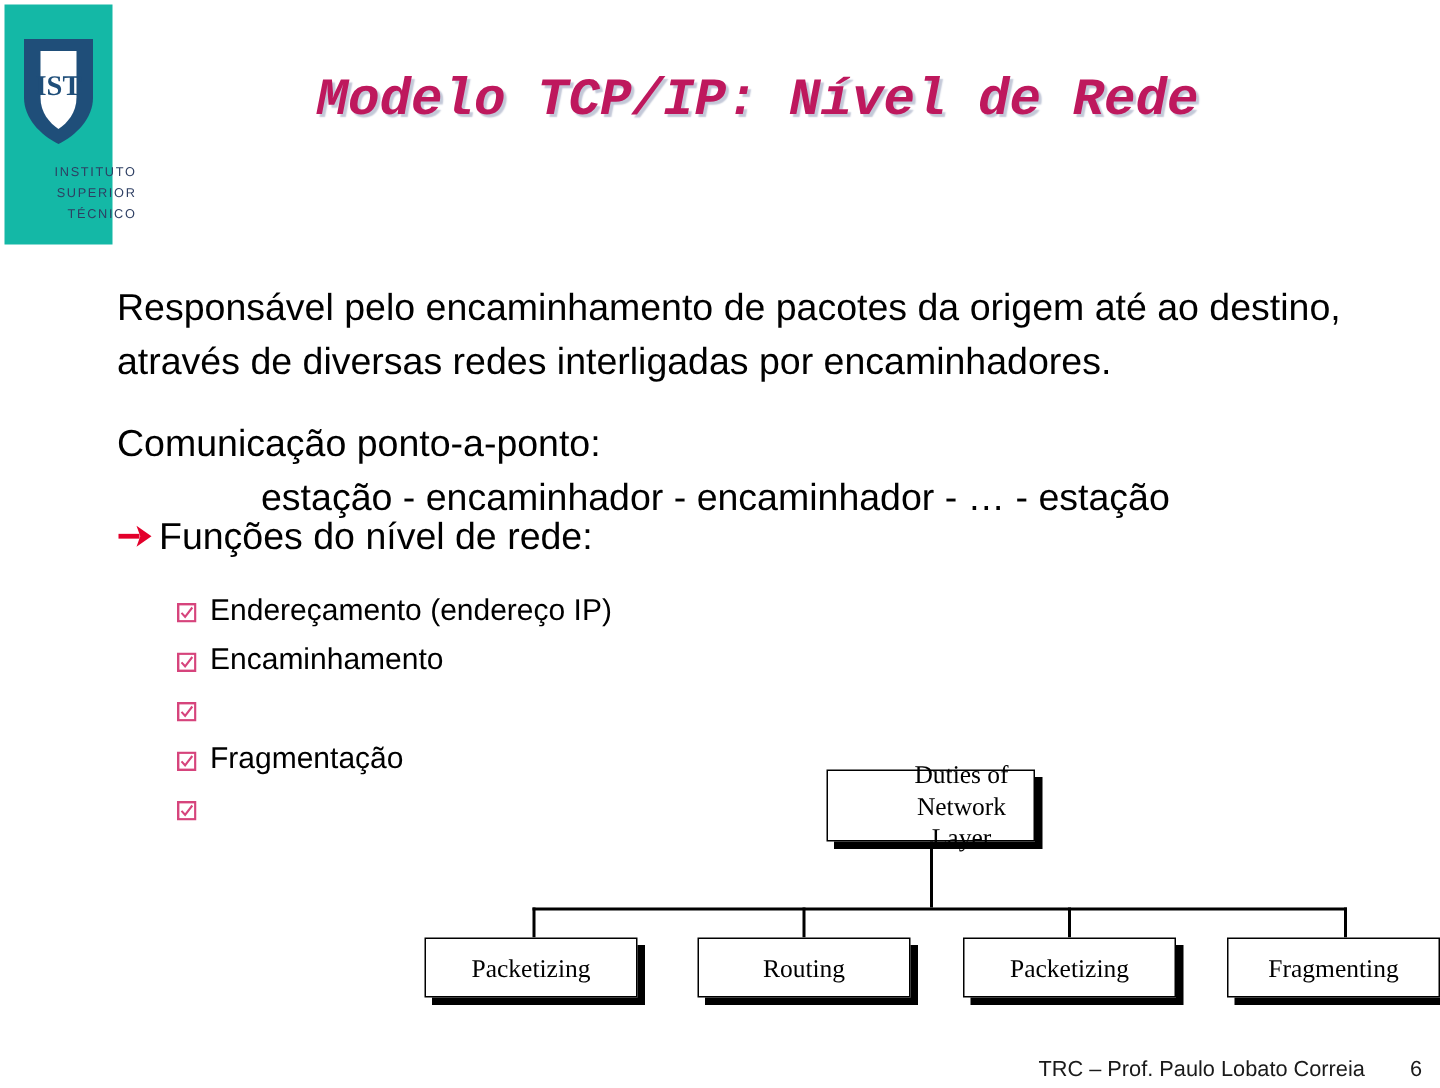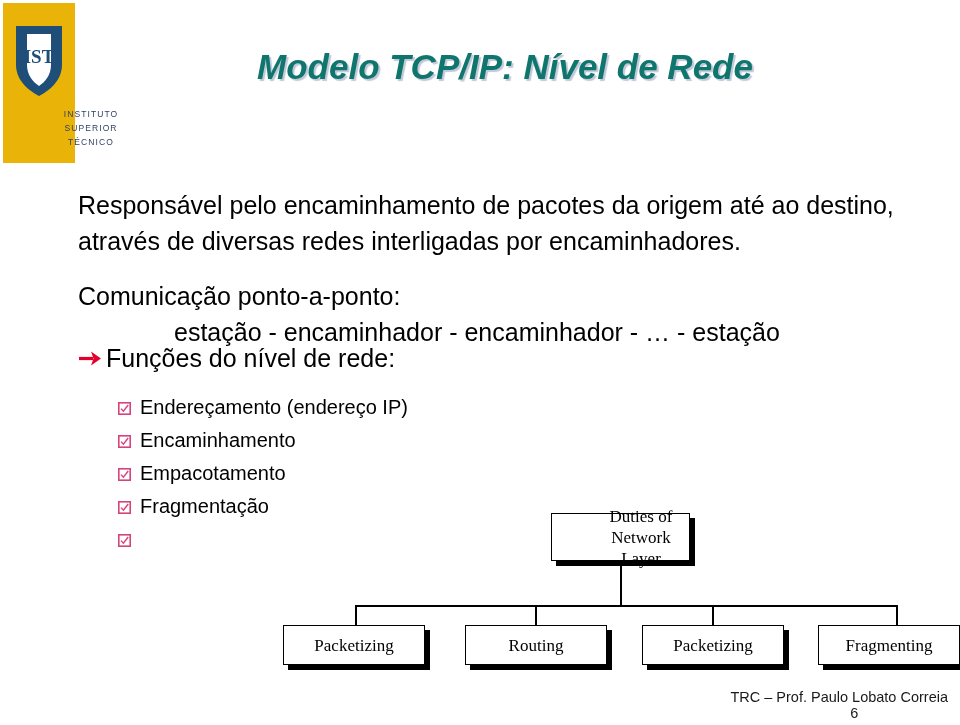--- a/index.html
+++ b/index.html
@@ -16,57 +16,56 @@
     color: #000000;
   }
 
   
   #logo-band {
     position: absolute;
     left: 3px;
     top: 3px;
     width: 72px;
     height: 160px;
-    background: #eab308;
+    background: #14b8a6;
   }
   #shield {
     position: absolute;
     left: 12px;
     top: 22px;
     width: 48px;
     height: 72px;
   }
   #logo-wordmark {
     position: absolute;
     left: 0;
     top: 104px;
     width: 88px;
-    text-align: center;
+    text-align: right;
     font-family: "Liberation Sans", sans-serif;
     font-size: 8.5px;
     letter-spacing: 1.1px;
     line-height: 14px;
     color: #2e3f63;
     font-weight: 400;
-    margin-left: 44px;
   }
 
   
   #slide-title {
     position: absolute;
     left: 110px;
     top: 47px;
     width: 790px;
     text-align: center;
-    font-family: Liberation Sans, sans-serif;
+    font-family: Liberation Mono, monospace;
     font-style: italic;
     font-weight: bold;
     font-size: 35px;
     letter-spacing: 0px;
-    color: #0f766e;
+    color: #be185d;
     text-shadow: 2px 2px 1px #c3c8d8;
     white-space: nowrap;
   }
 
   
   .para {
     position: absolute;
     font-family: "Liberation Sans", sans-serif;
     font-size: 25px;
     line-height: 36px;
@@ -167,25 +166,24 @@
     position: absolute;
     background: #000000;
   }
 
   
   #footer {
     position: absolute;
     right: 12px;
     bottom: 4px;
     display: flex;
-    align-items: center;
+    align-items: flex-end;
     font-family: "Liberation Sans", sans-serif;
     font-size: 14.5px;
     color: #1a1a1a;
-    flex-direction: column;
   }
   #footer-credit { white-space: nowrap; }
   #footer-page { margin-left: 30px; }
 </style>
 </head>
 <body>
 
 <div id="logo-band">
 
   <svg id="shield" viewBox="0 0 48 72" xmlns="http://www.w3.org/2000/svg">
@@ -233,21 +231,20 @@
       <rect x="0.8" y="0.8" width="11.4" height="11.4" fill="#ffffff" stroke="#d6447c" stroke-width="1.6"></rect>
       <path d="M3,6.6 L5.4,9.2 L10.2,3" stroke="#d6447c" stroke-width="1.4" fill="none"></path>
     </svg>
     <span class="func-text">Encaminhamento</span>
   </li>
   <li>
     <svg class="cbx" viewBox="0 0 13 13" xmlns="http://www.w3.org/2000/svg">
       <rect x="0.8" y="0.8" width="11.4" height="11.4" fill="#ffffff" stroke="#d6447c" stroke-width="1.6"></rect>
       <path d="M3,6.6 L5.4,9.2 L10.2,3" stroke="#d6447c" stroke-width="1.4" fill="none"></path>
     </svg>
-    <span class="func-text">Empacotamento</span>
   </li>
   <li>
     <svg class="cbx" viewBox="0 0 13 13" xmlns="http://www.w3.org/2000/svg">
       <rect x="0.8" y="0.8" width="11.4" height="11.4" fill="#ffffff" stroke="#d6447c" stroke-width="1.6"></rect>
       <path d="M3,6.6 L5.4,9.2 L10.2,3" stroke="#d6447c" stroke-width="1.4" fill="none"></path>
     </svg>
     <span class="func-text">Fragmentação</span>
   </li>
   <li>
     <svg class="cbx" viewBox="0 0 13 13" xmlns="http://www.w3.org/2000/svg">

